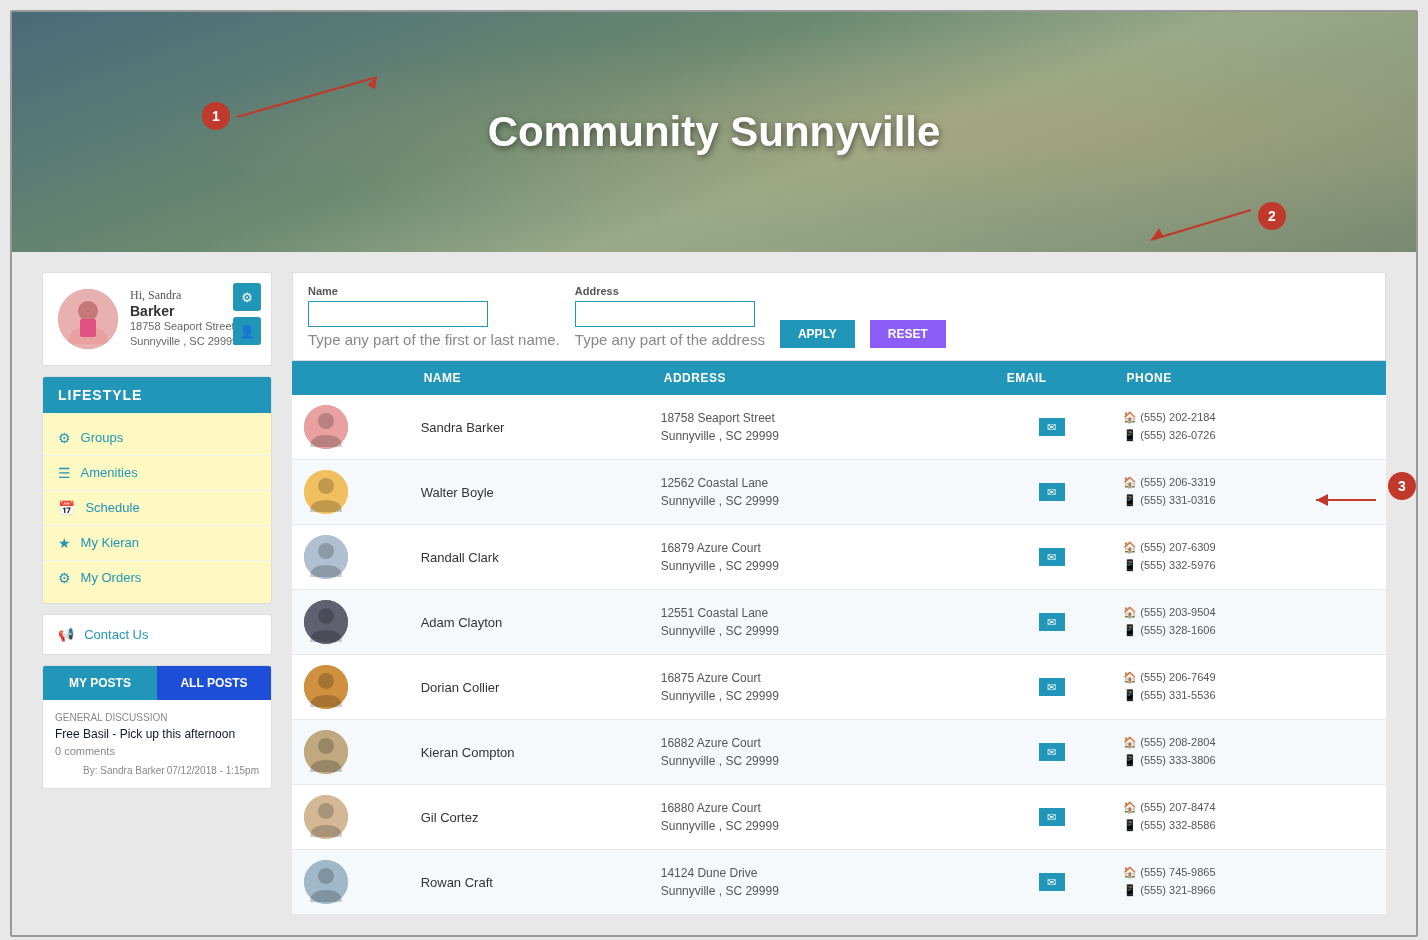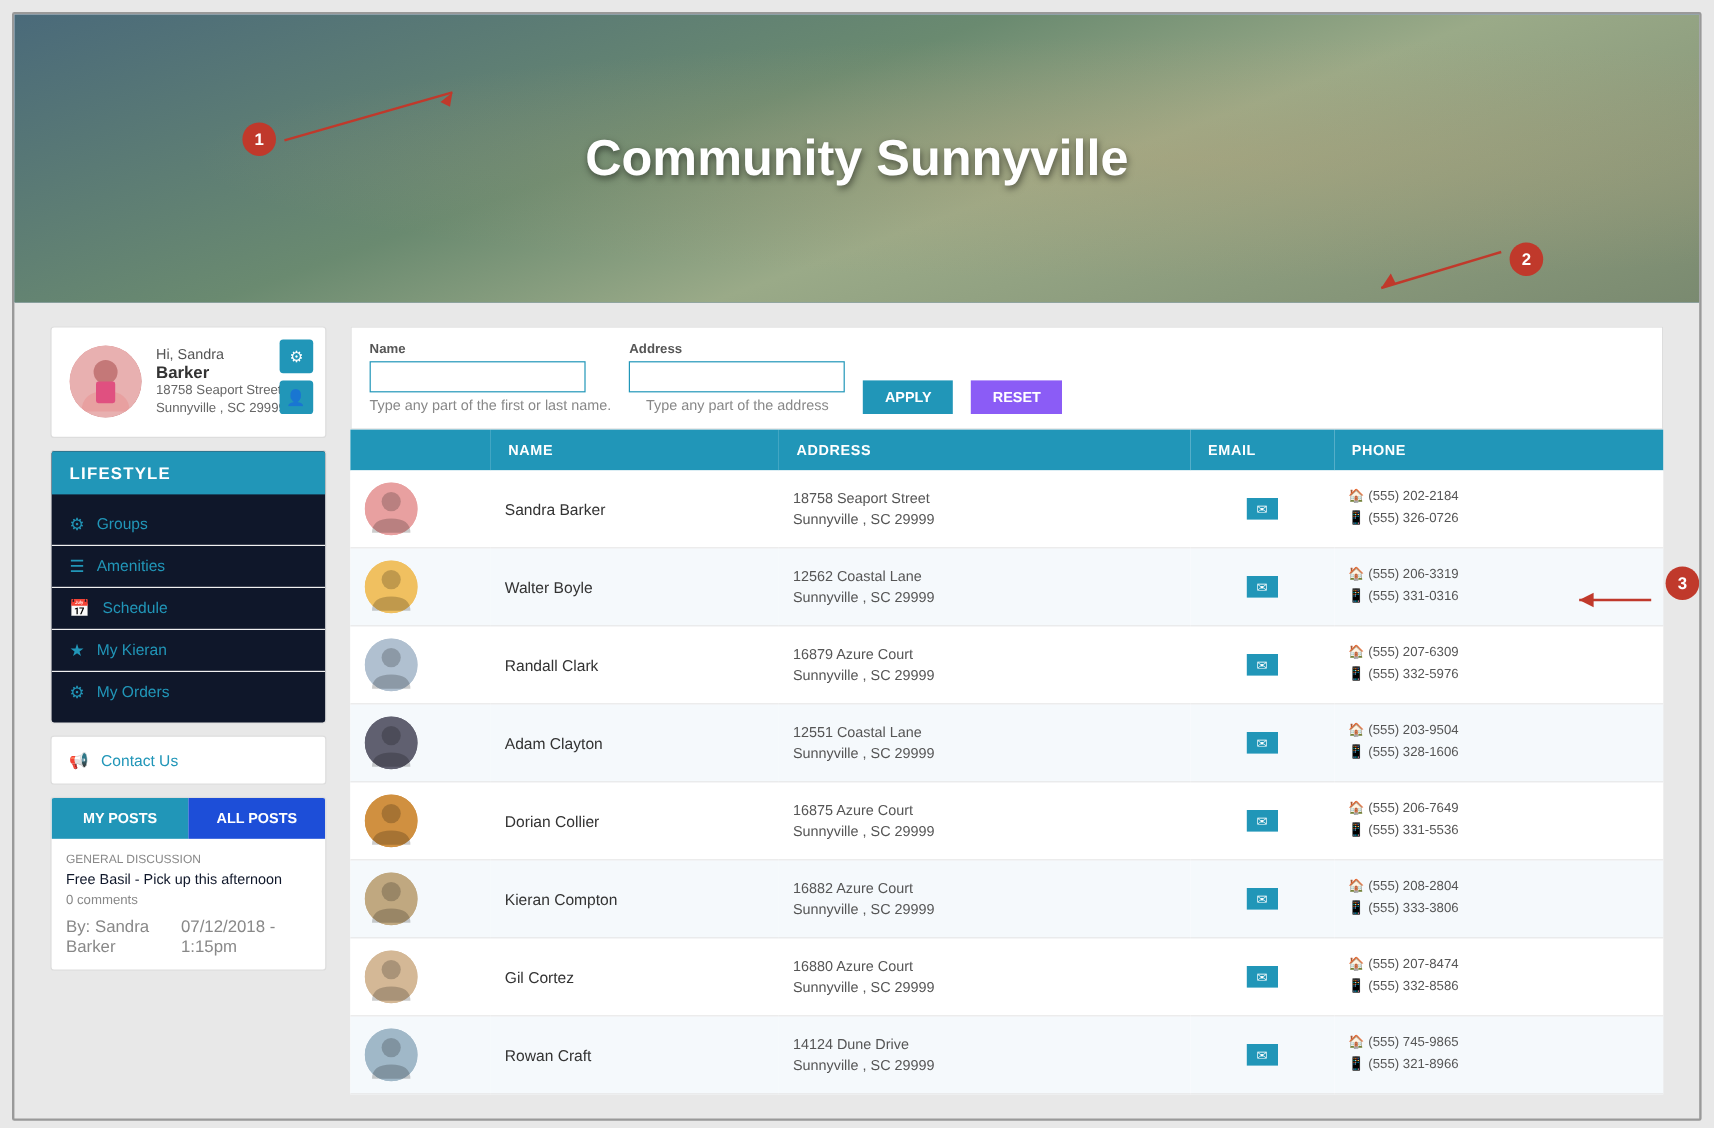--- a/index.html
+++ b/index.html
@@ -111,21 +111,21 @@
       border-radius: 50%;
       background: linear-gradient(135deg, #e8a0a0, #c87878);
       overflow: hidden;
       flex-shrink: 0;
       display: flex;
       align-items: center;
       justify-content: center;
     }
     .profile-avatar svg { width: 60px; height: 60px; }
     .profile-info { flex: 1; }
-    .profile-greeting { font-size: 12px; color: #555; }
+    .profile-greeting { font-size: 12px; color: #555; font-family: Liberation Serif, serif; }
     .profile-name { font-size: 14px; font-weight: bold; color: #333; }
     .profile-address { font-size: 11px; color: #666; line-height: 1.4; }
     .profile-icons {
       position: absolute;
       right: 10px;
       top: 10px;
       display: flex;
       flex-direction: column;
       gap: 6px;
     }
@@ -136,21 +136,21 @@
       border-radius: 3px;
       display: flex;
       align-items: center;
       justify-content: center;
       cursor: pointer;
       color: white;
       font-size: 13px;
     }
 
     .lifestyle-section {
-      background: #0f172a;
+      background: #fef9c3;
       border: 1px solid #ddd;
       border-radius: 3px;
       overflow: hidden;
       margin-bottom: 10px;
     }
     .lifestyle-header {
       background: #2196b8;
       color: white;
       font-size: 14px;
       font-weight: bold;
@@ -204,21 +204,21 @@
       font-weight: bold;
       cursor: pointer;
       border: none;
     }
     .posts-tab.active { background: #2196b8; color: white; }
     .posts-tab.inactive { background: #1d4ed8; color: white; }
     .posts-content { padding: 12px; }
     .posts-category { font-size: 10px; color: #888; text-transform: uppercase; margin-bottom: 4px; }
     .posts-link { font-size: 12px; color: #0f172a; text-decoration: none; display: block; margin-bottom: 4px; }
     .posts-comments { font-size: 11px; color: #888; margin-bottom: 8px; }
-    .posts-meta { font-size: 14px; color: #888; display: flex; justify-content: space-between; }
+    .posts-meta { font-size: 10px; color: #888; display: flex; justify-content: space-between; margin-left: 28px; }
 
     
     .directory {
       flex: 1;
       min-width: 0;
     }
 
     .directory-filters {
       background: white;
       border: 1px solid #ddd;
@@ -230,21 +230,21 @@
     }
     .filter-group { display: flex; flex-direction: column; gap: 4px; }
     .filter-label { font-size: 11px; color: #555; font-weight: bold; }
     .filter-input {
       border: 1px solid #2196b8;
       padding: 6px 8px;
       font-size: 11px;
       width: 180px;
       outline: none;
     }
-    .filter-hint { font-size: 12px; color: #888; text-align: center; }
+    .filter-hint { font-size: 15px; color: #888; text-align: center; }
     .filter-btn {
       padding: 7px 18px;
       font-size: 12px;
       font-weight: bold;
       cursor: pointer;
       border: none;
       color: white;
     }
     .apply-btn { background: #2196b8; }
     .reset-btn { background: #8b5cf6; color: white; }

